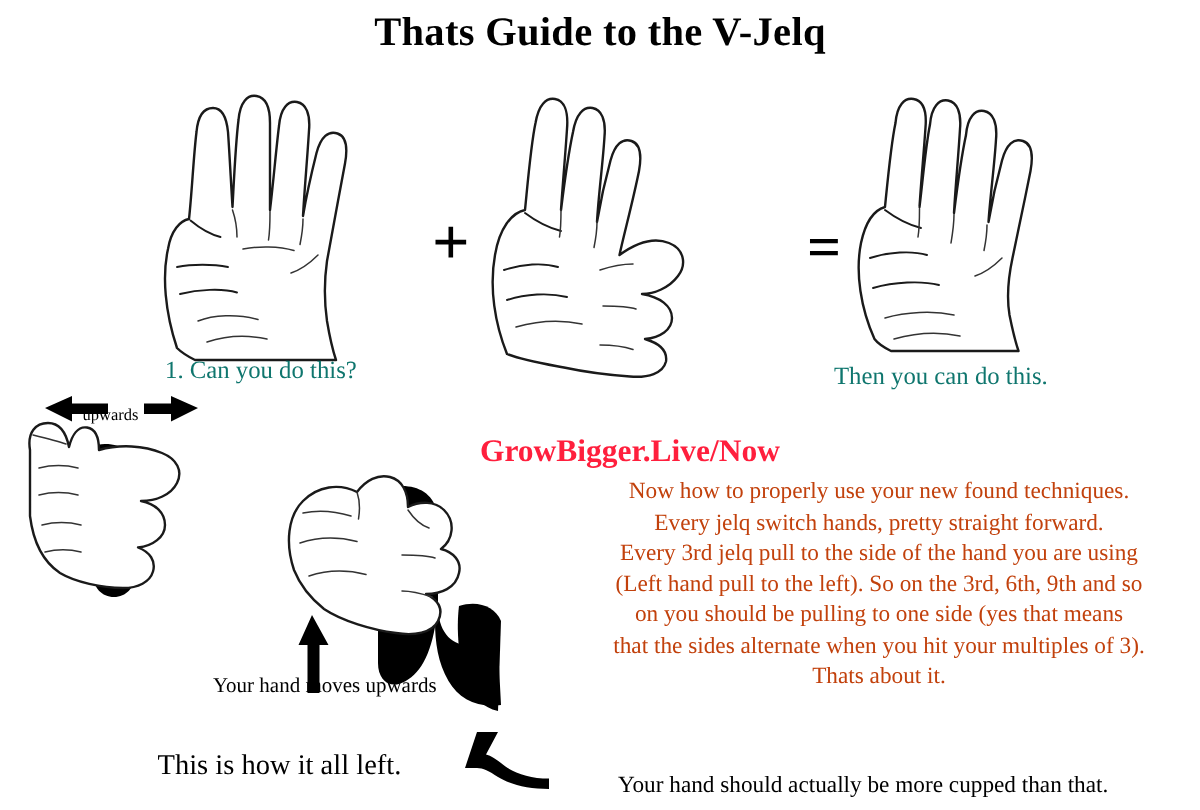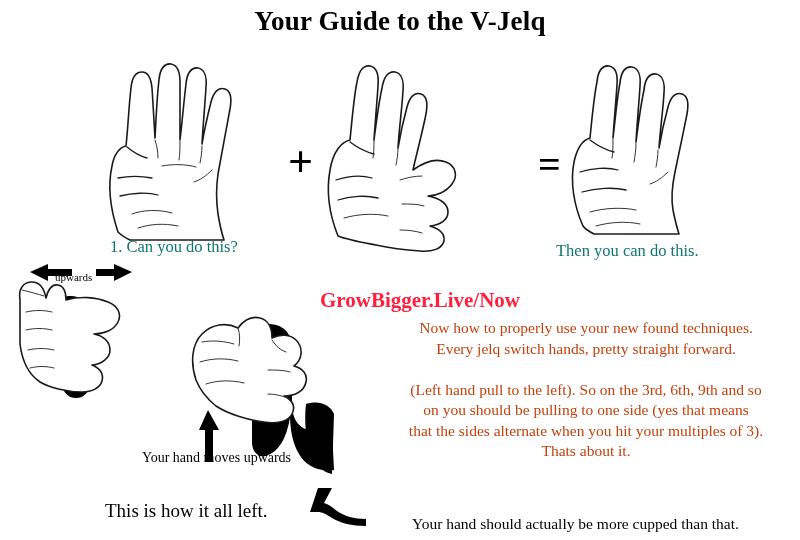--- a/index.html
+++ b/index.html
@@ -148,21 +148,21 @@
   .arrow-black {
     fill: #000000;
     stroke: none;
   }
 </style>
 </head>
 <body>
 
 <div id="page">
 
-  <div class="title">Your Guide to the V-Jelq</div>
+  <div class="title">Thats Guide to the V-Jelq</div>
 
   <svg class="art" viewBox="0 0 800 540" xmlns="http://www.w3.org/2000/svg">
 
     <g>
       <path class="hand-stroke" d="M118 232 C110 208 108 184 112 166 C114 154 120 147 126 146
         C128 128 129 104 131 88 C132 77 136 72 142 72 C148 72 151 78 152 88
         C153 102 154 122 155 138
         C156 120 157 96 159 80 C160 68 165 63 171 64 C177 65 180 71 180 82
         C180 98 180 122 180 140
         C182 124 184 100 186 84 C187 72 192 67 198 68 C204 69 207 76 206 87
@@ -301,21 +301,21 @@
 
   <div class="squeeze-label">upwards</div>
   <div class="moves-up-label">Your hand moves upwards</div>
   <div class="howitworks">This is how it all left.</div>
 
   <div class="watermark">GrowBigger.Live/Now</div>
 
   <div class="instructions">
     <span class="lead">Now how to properly use your new found techniques.</span>
     <span>Every jelq switch hands, pretty straight forward.</span><br>
-    <br>
+    <span>Every 3rd jelq pull to the side of the hand you are using</span><br>
     <span>(Left hand pull to the left). So on the 3rd, 6th, 9th and so</span><br>
     <span>on you should be pulling to one side (yes that means</span><br>
     <span>that the sides alternate when you hit your multiples of 3).</span><br>
     <span>Thats about it.</span>
   </div>
 
   <div class="note">
     <br>
     <span>Your hand should actually be more cupped than that.</span>
   </div>

